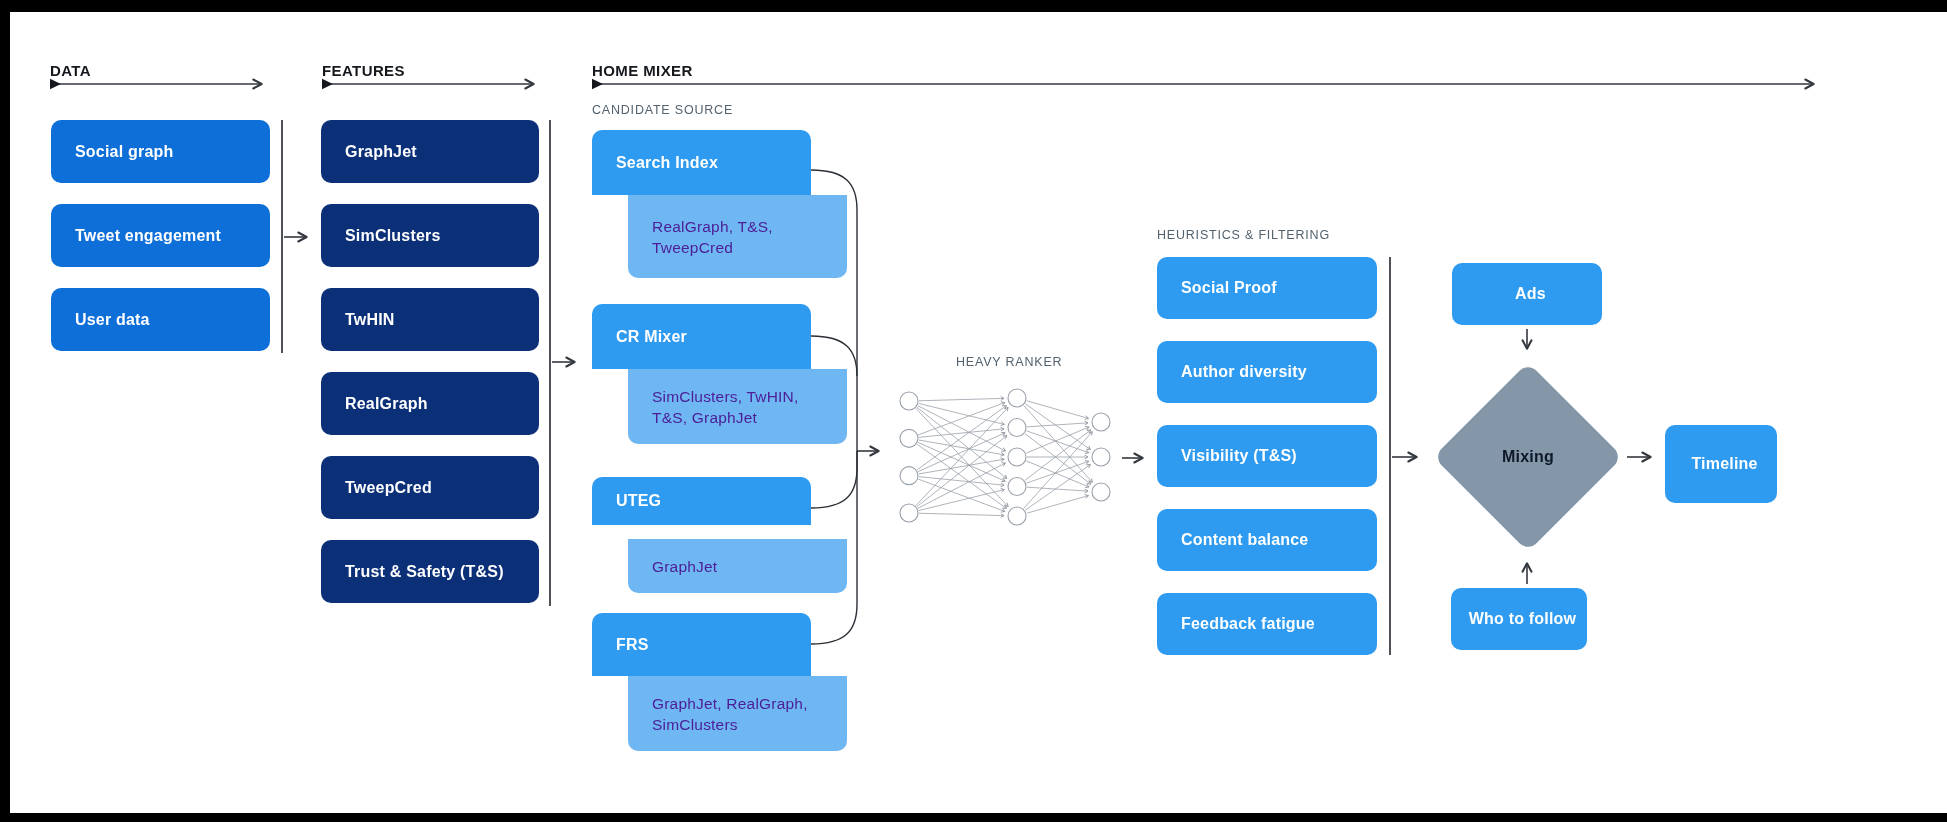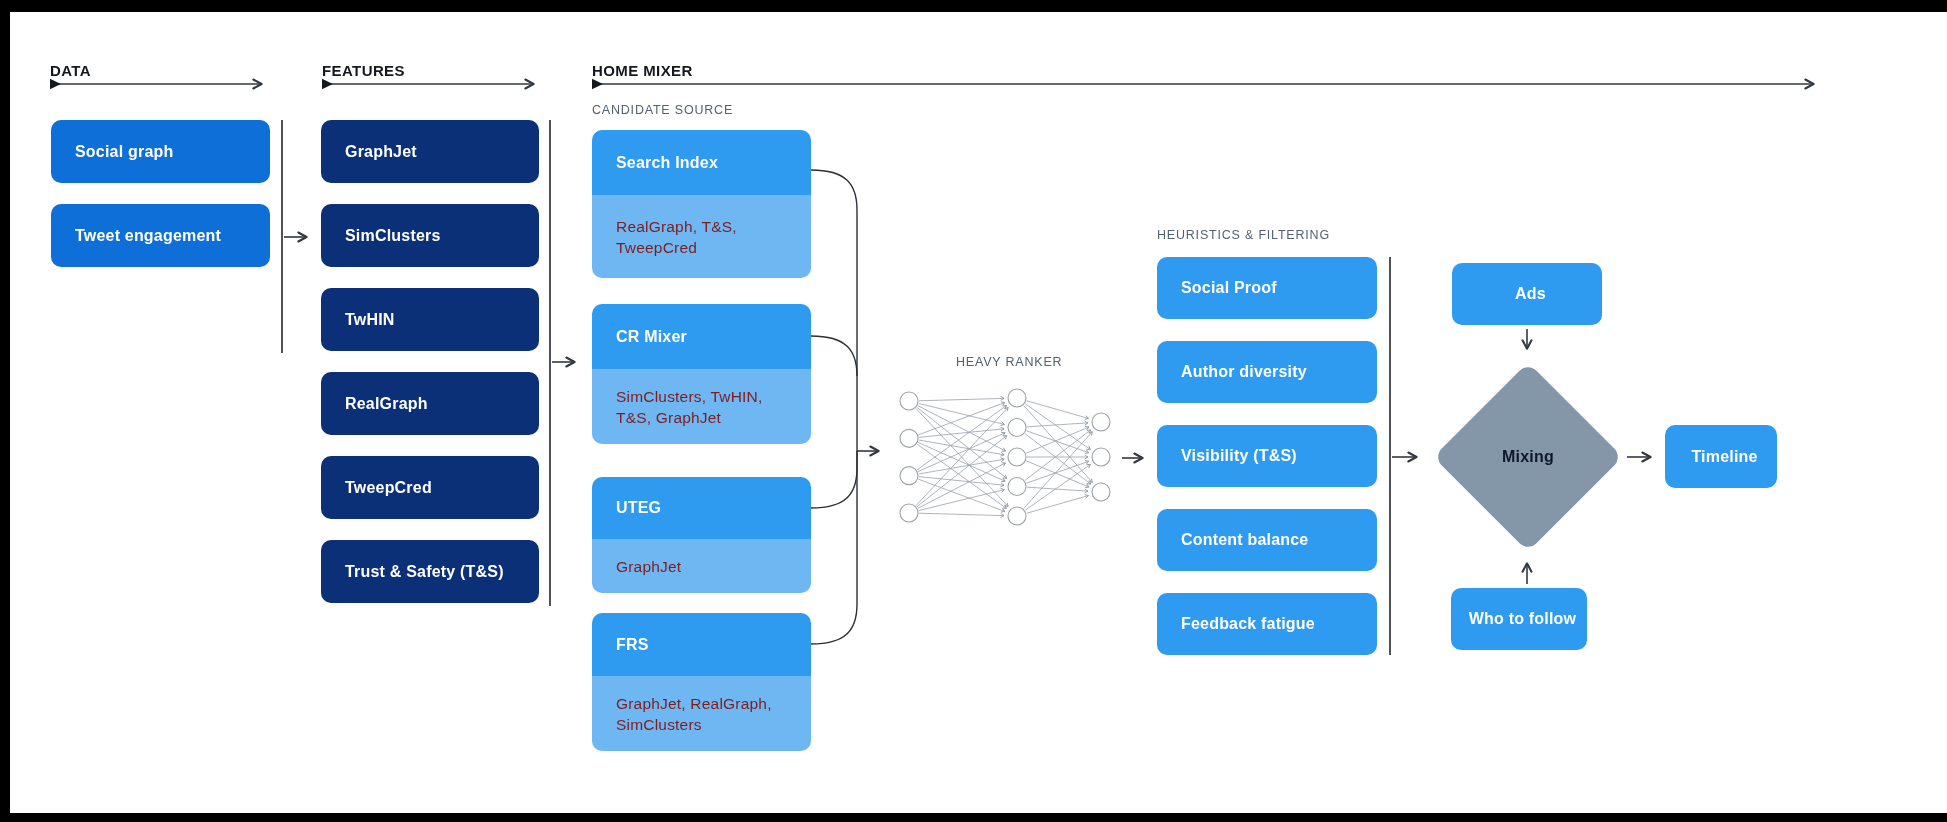--- a/index.html
+++ b/index.html
@@ -40,22 +40,22 @@
   .box--data{background:var(--data-blue);width:219px;height:63px;left:51px;}
   .box--feature{background:var(--navy);width:218px;height:63px;left:321px;}
   .box--heur{background:var(--sky);width:220px;height:62px;left:1157px;}
   .box--accent{background:var(--sky);justify-content:center;padding-left:7px;}
   .cand-header{
     position:absolute;left:592px;width:219px;background:var(--sky);
     border-radius:10px 10px 0 0;color:#fff;font-size:16px;font-weight:600;
     display:flex;align-items:center;padding-left:24px;box-sizing:border-box;letter-spacing:0.2px;
   }
   .cand-body{
-    position:absolute;left:592px;width:219px;background:var(--sky-light);
-    border-radius:0 0 10px 10px;color:#7f1d1d;font-size:15.5px;font-weight:400;
+    position:absolute;left:628px;width:219px;background:var(--sky-light);
+    border-radius:0 0 10px 10px;color:#4c1d95;font-size:15.5px;font-weight:400;
     display:flex;align-items:center;padding:0 32px 0 24px;box-sizing:border-box;
     line-height:21px;letter-spacing:0.2px;
   }
   .diamond{
     position:absolute;left:1461px;top:390px;width:134px;height:134px;
     background:var(--diamond-gray);border-radius:12px;transform:rotate(45deg);
   }
   .diamond-label{
     position:absolute;left:1461px;top:390px;width:134px;height:134px;
     display:flex;align-items:center;justify-content:center;
@@ -168,45 +168,46 @@
   <div class="sec-label" style="left:50px;top:62px;">DATA</div>
   <div class="sec-label" style="left:322px;top:62px;">FEATURES</div>
   <div class="sec-label" style="left:592px;top:62px;">HOME MIXER</div>
 
   <div class="sub-label" style="left:592px;top:103px;">CANDIDATE SOURCE</div>
   <div class="sub-label" style="left:956px;top:355px;">HEAVY RANKER</div>
   <div class="sub-label" style="left:1157px;top:228px;">HEURISTICS &amp; FILTERING</div>
 
   <div class="box box--data" style="top:120px;">Social graph</div>
   <div class="box box--data" style="top:204px;">Tweet engagement</div>
+  <div class="box box--data" style="top:288px;">User data</div>
 
   <div class="box box--feature" style="top:120px;">GraphJet</div>
   <div class="box box--feature" style="top:204px;">SimClusters</div>
   <div class="box box--feature" style="top:288px;">TwHIN</div>
   <div class="box box--feature" style="top:372px;">RealGraph</div>
   <div class="box box--feature" style="top:456px;">TweepCred</div>
   <div class="box box--feature" style="top:540px;">Trust &amp; Safety (T&amp;S)</div>
 
   <div class="cand-header" style="top:130px;height:65px;">Search Index</div>
   <div class="cand-body" style="top:195px;height:83px;">RealGraph, T&amp;S, TweepCred</div>
 
   <div class="cand-header" style="top:304px;height:65px;">CR Mixer</div>
   <div class="cand-body" style="top:369px;height:75px;">SimClusters, TwHIN, T&amp;S, GraphJet</div>
 
-  <div class="cand-header" style="top:477px;height:62px;">UTEG</div>
+  <div class="cand-header" style="top:477px;height:48px;">UTEG</div>
   <div class="cand-body" style="top:539px;height:54px;">GraphJet</div>
 
   <div class="cand-header" style="top:613px;height:63px;">FRS</div>
   <div class="cand-body" style="top:676px;height:75px;">GraphJet, RealGraph, SimClusters</div>
 
   <div class="box box--heur" style="top:257px;">Social Proof</div>
   <div class="box box--heur" style="top:341px;">Author diversity</div>
   <div class="box box--heur" style="top:425px;">Visibility (T&amp;S)</div>
   <div class="box box--heur" style="top:509px;">Content balance</div>
   <div class="box box--heur" style="top:593px;">Feedback fatigue</div>
 
   <div class="box box--accent" style="left:1452px;top:263px;width:150px;height:62px;">Ads</div>
   <div class="diamond"></div>
   <div class="diamond-label">Mixing</div>
   <div class="box box--accent" style="left:1451px;top:588px;width:136px;height:62px;">Who to follow</div>
-  <div class="box box--accent" style="left:1665px;top:425px;width:112px;height:63px;">Timeline</div>
+  <div class="box box--accent" style="left:1665px;top:425px;width:112px;height:78px;">Timeline</div>
 
 </div>
 
 </body></html>

